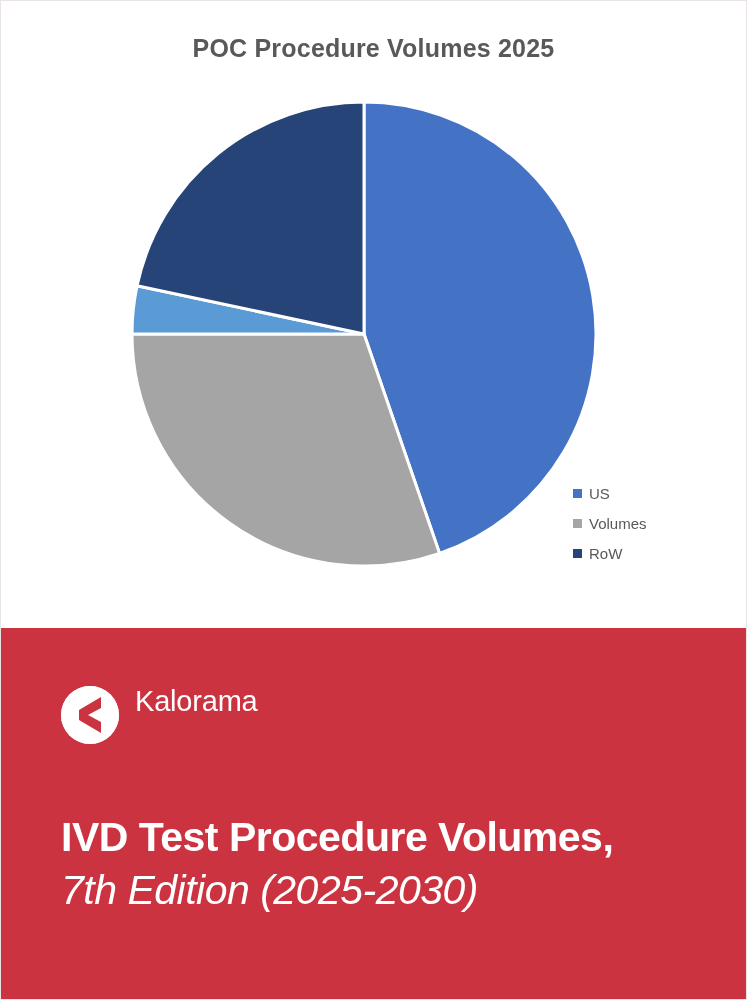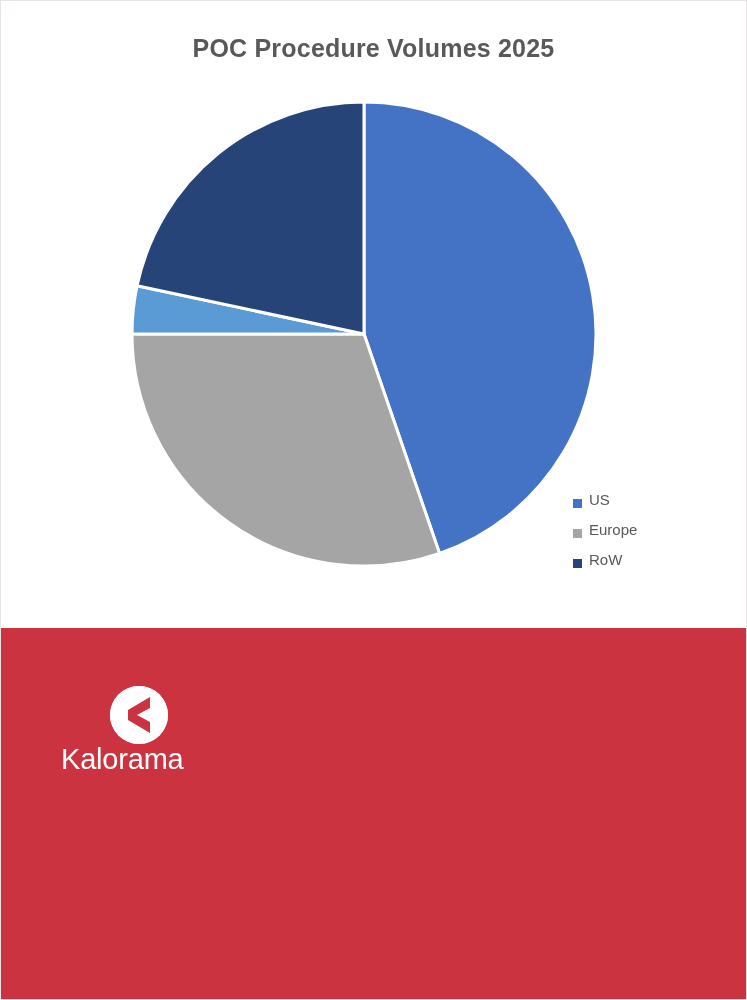--- a/index.html
+++ b/index.html
@@ -58,21 +58,21 @@
 
   
   .legend {
     position: absolute;
     left: 572px;
     top: 477px;
     width: 120px;
   }
   .legend-row {
     display: flex;
-    align-items: flex-end;
+    align-items: center;
     height: 30px;
   }
   .legend-swatch {
     width: 9px;
     height: 9px;
     margin-right: 7px;
     flex: 0 0 auto;
   }
   .legend-label {
     font-size: 15px;
@@ -87,22 +87,21 @@
     top: 627px;
     width: 745px;
     height: 372px;
     background: #cc3340;
   }
   .brand {
     position: absolute;
     left: 60px;
     top: 58px;
     display: flex;
-    align-items: flex-end;
-    flex-direction: column;
+    align-items: flex-start;
   }
   .brand-mark {
     width: 58px;
     height: 58px;
     border-radius: 50%;
     background: #ffffff;
     position: relative;
     flex: 0 0 auto;
     margin-right: 16px;
   }
@@ -162,21 +161,21 @@
       </svg>
     </div>
 
     <div class="legend" id="legend-root">
         <div class="legend-row">
           <span class="legend-swatch" style="background: rgb(68, 114, 196);"></span>
           <span class="legend-label">US</span>
         </div>
         <div class="legend-row">
           <span class="legend-swatch" style="background: rgb(165, 165, 165);"></span>
-          <span class="legend-label">Europe</span>
+          <span class="legend-label">Volumes</span>
         </div>
         <div class="legend-row">
           <span class="legend-swatch" style="background: rgb(38, 68, 120);"></span>
           <span class="legend-label">RoW</span>
         </div>
       </div>
   </div>
 
   <div class="banner">
 
@@ -185,15 +184,19 @@
         <svg width="58" height="58" viewBox="0 0 58 58" aria-hidden="true">
           <circle cx="29" cy="29" r="29" fill="#ffffff"></circle>
           <path d="M40 11 L40 22 L27 29 L40 36 L40 47 L18 34 L18 24 Z" fill="#cc3340"></path>
         </svg>
       </div>
       <div class="brand-name">
         <span>Kalorama</span>
       </div>
     </div>
 
+    <div class="report-title">
+      <span class="line1">IVD Test Procedure Volumes,</span>
+      <span class="line2">7th Edition (2025-2030)</span>
+    </div>
 
   </div>
 </div>
 
 </body></html>

